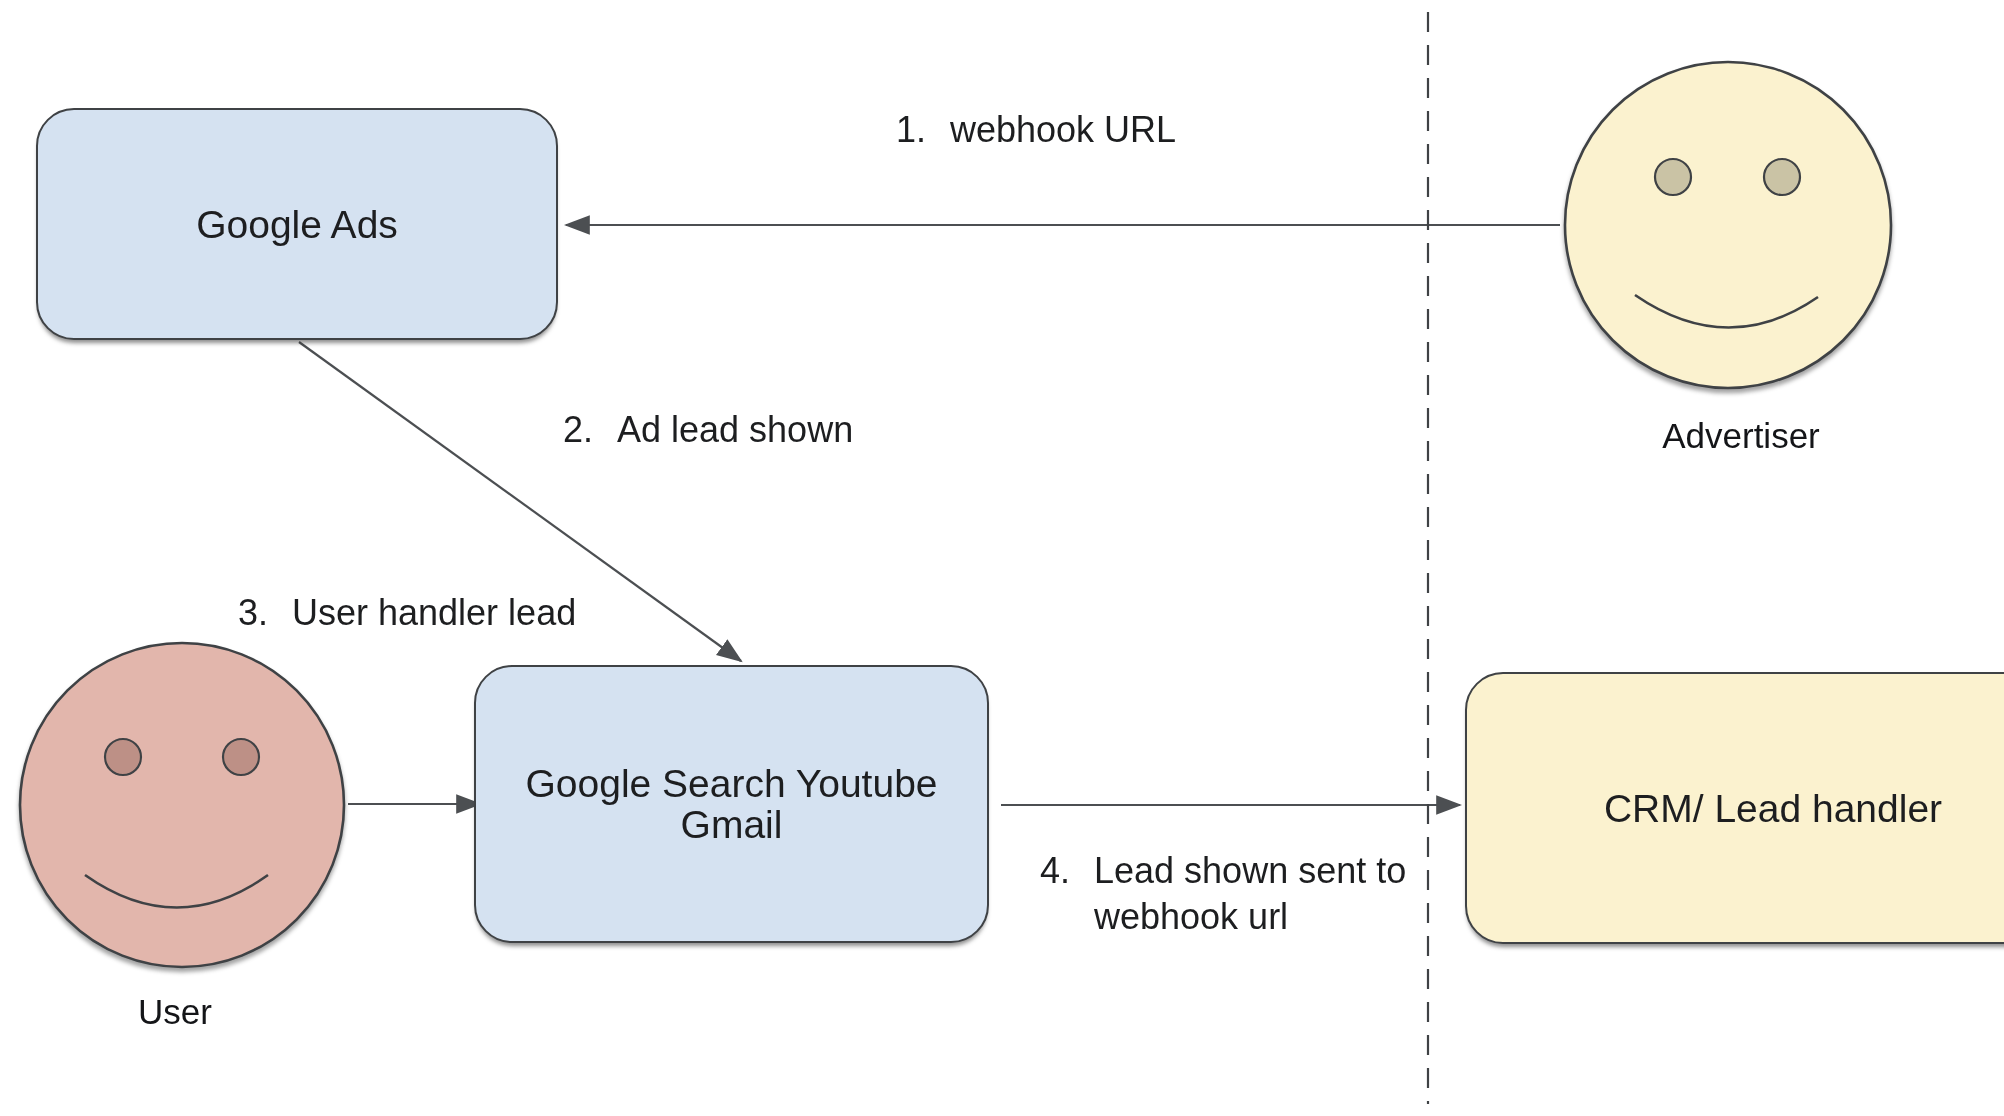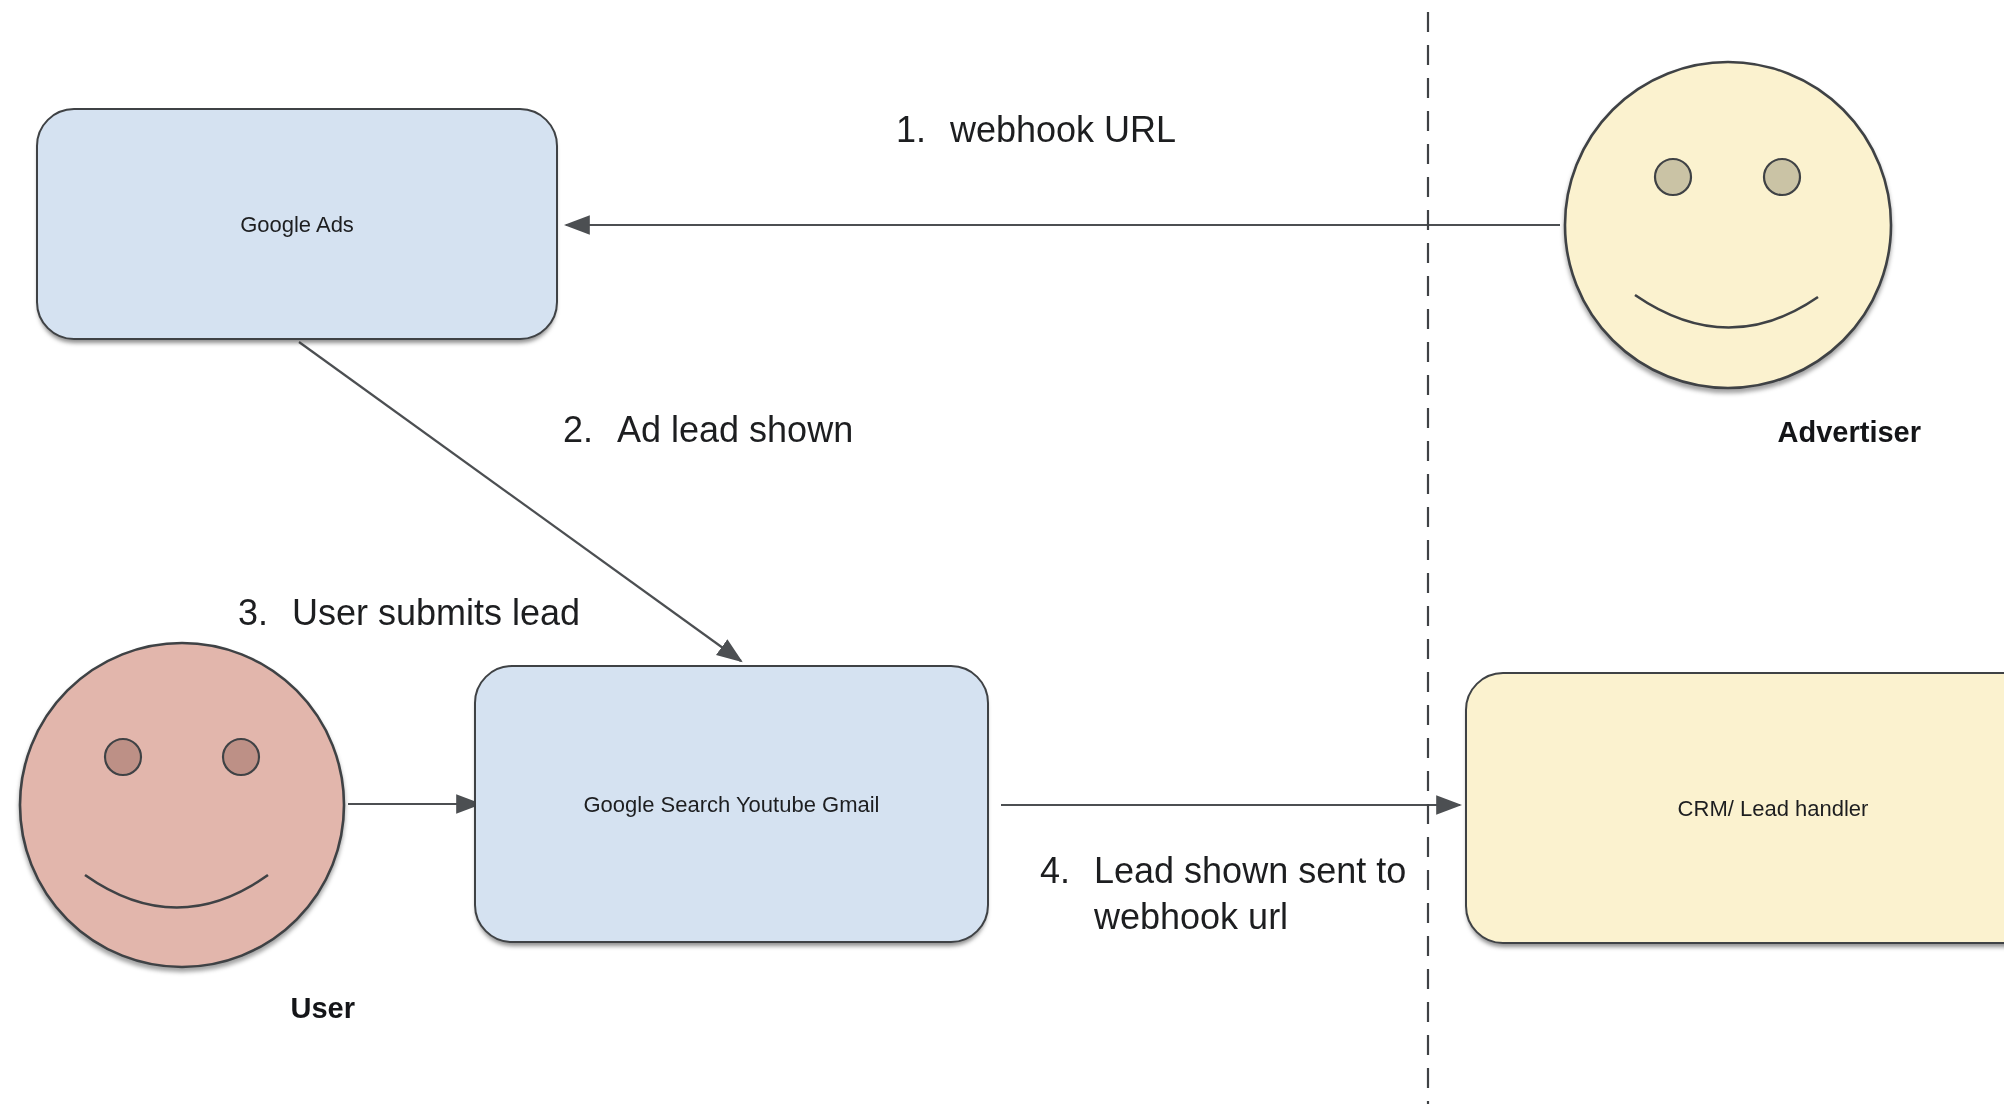--- a/index.html
+++ b/index.html
@@ -11,36 +11,36 @@
     color:#1d1e20;
     overflow:hidden;
   }
   svg.overlay{position:absolute;left:0;top:0;width:2004px;height:1116px;pointer-events:none;}
   .node{
     position:absolute;
     border:2.5px solid #3f4245;
     border-radius:38px;
     display:flex;align-items:center;justify-content:center;
     text-align:center;
-    font-size:22px;line-height:41px;
+    font-size:39px;line-height:41px;
     box-shadow:0 5px 4px -2px rgba(50,50,50,.55);
     box-sizing:border-box;
   }
   .node.blue{background:#d5e2f1;}
   .node.cream{background:#fbf2cf;}
   #node-google-ads{left:36px;top:108px;width:522px;height:232px;}
   #node-platforms{left:474px;top:665px;width:515px;height:278px;}
   #node-crm{left:1465px;top:672px;width:616px;height:272px;}
   .face-wrap{position:absolute;width:340px;height:340px;}
   #face-advertiser{left:1558px;top:55px;}
   #face-user{left:12px;top:635px;}
   .face-wrap svg{filter:drop-shadow(0 4px 2px rgba(50,50,50,.45));}
   .actor-label{
-    position:absolute;width:360px;text-align:right;
-    font-weight:bold;font-size:29px;color:#141518;
+    position:absolute;width:360px;text-align:center;
+    font-weight:normal;font-size:35px;color:#141518;
   }
   #label-advertiser{left:1561px;top:416px;}
   #label-user{left:-5px;top:992px;}
   .note{
     position:absolute;display:flex;
     font-size:36px;line-height:46px;color:#1d1e20;
     white-space:nowrap;
   }
   .note .num{width:54px;flex:0 0 54px;}
   .note .line{display:block;}
@@ -113,21 +113,21 @@
   <div class="note" id="note-2">
     <span class="num">2.</span>
     <span>
       <span class="line">Ad lead shown</span>
     </span>
   </div>
 
   <div class="note" id="note-3">
     <span class="num">3.</span>
     <span>
-      <span class="line">User submits lead</span>
+      <span class="line">User handler lead</span>
     </span>
   </div>
 
   <div class="note" id="note-4">
     <span class="num">4.</span>
     <span>
       <span class="line">Lead shown sent to</span>
       <span class="line">webhook url</span>
     </span>
   </div>

